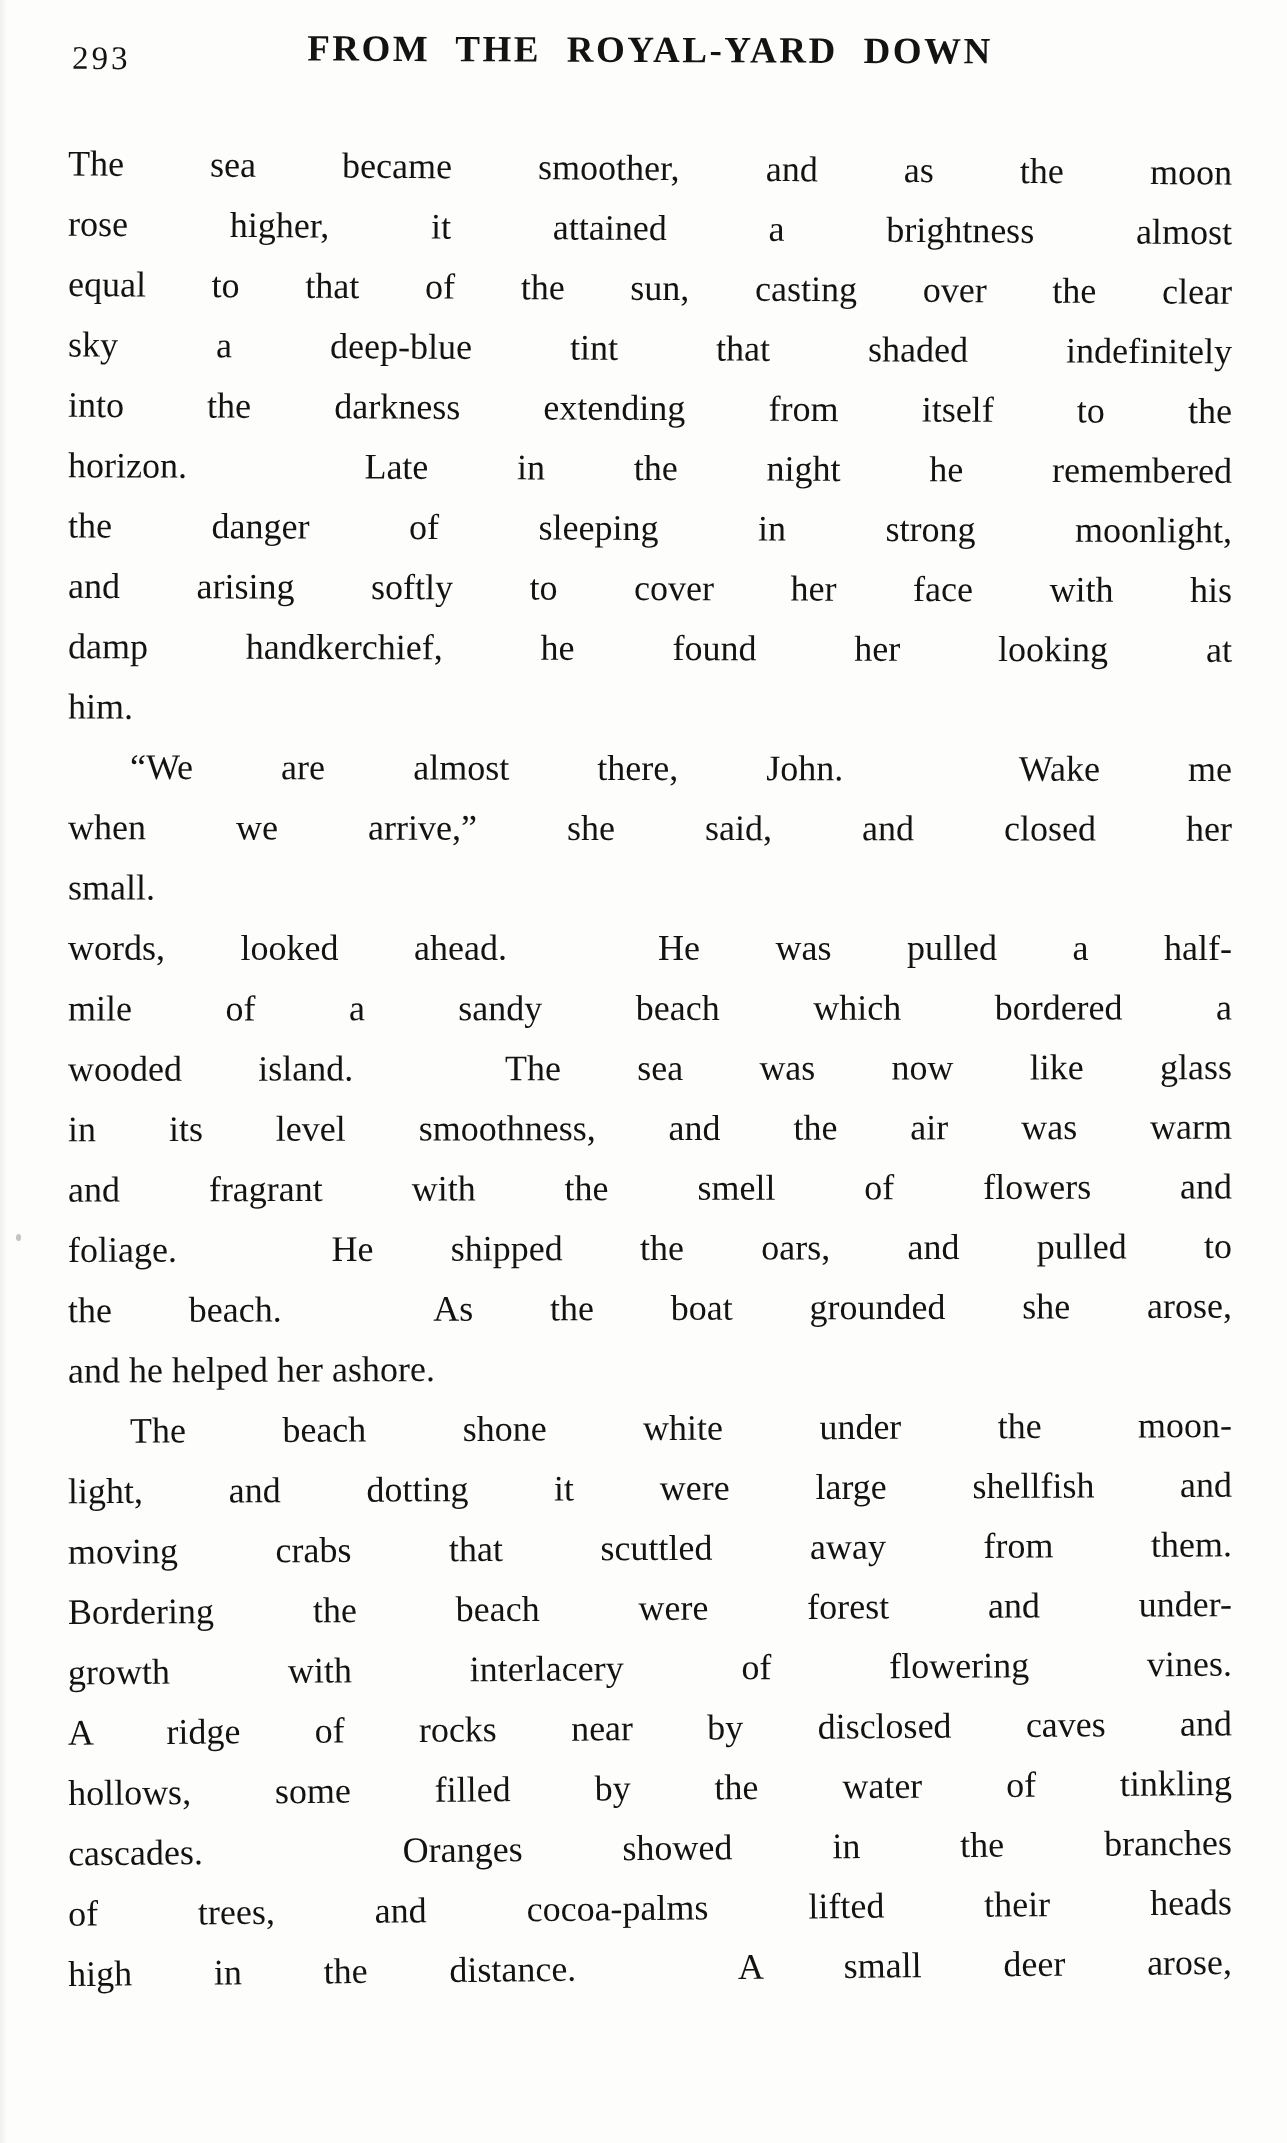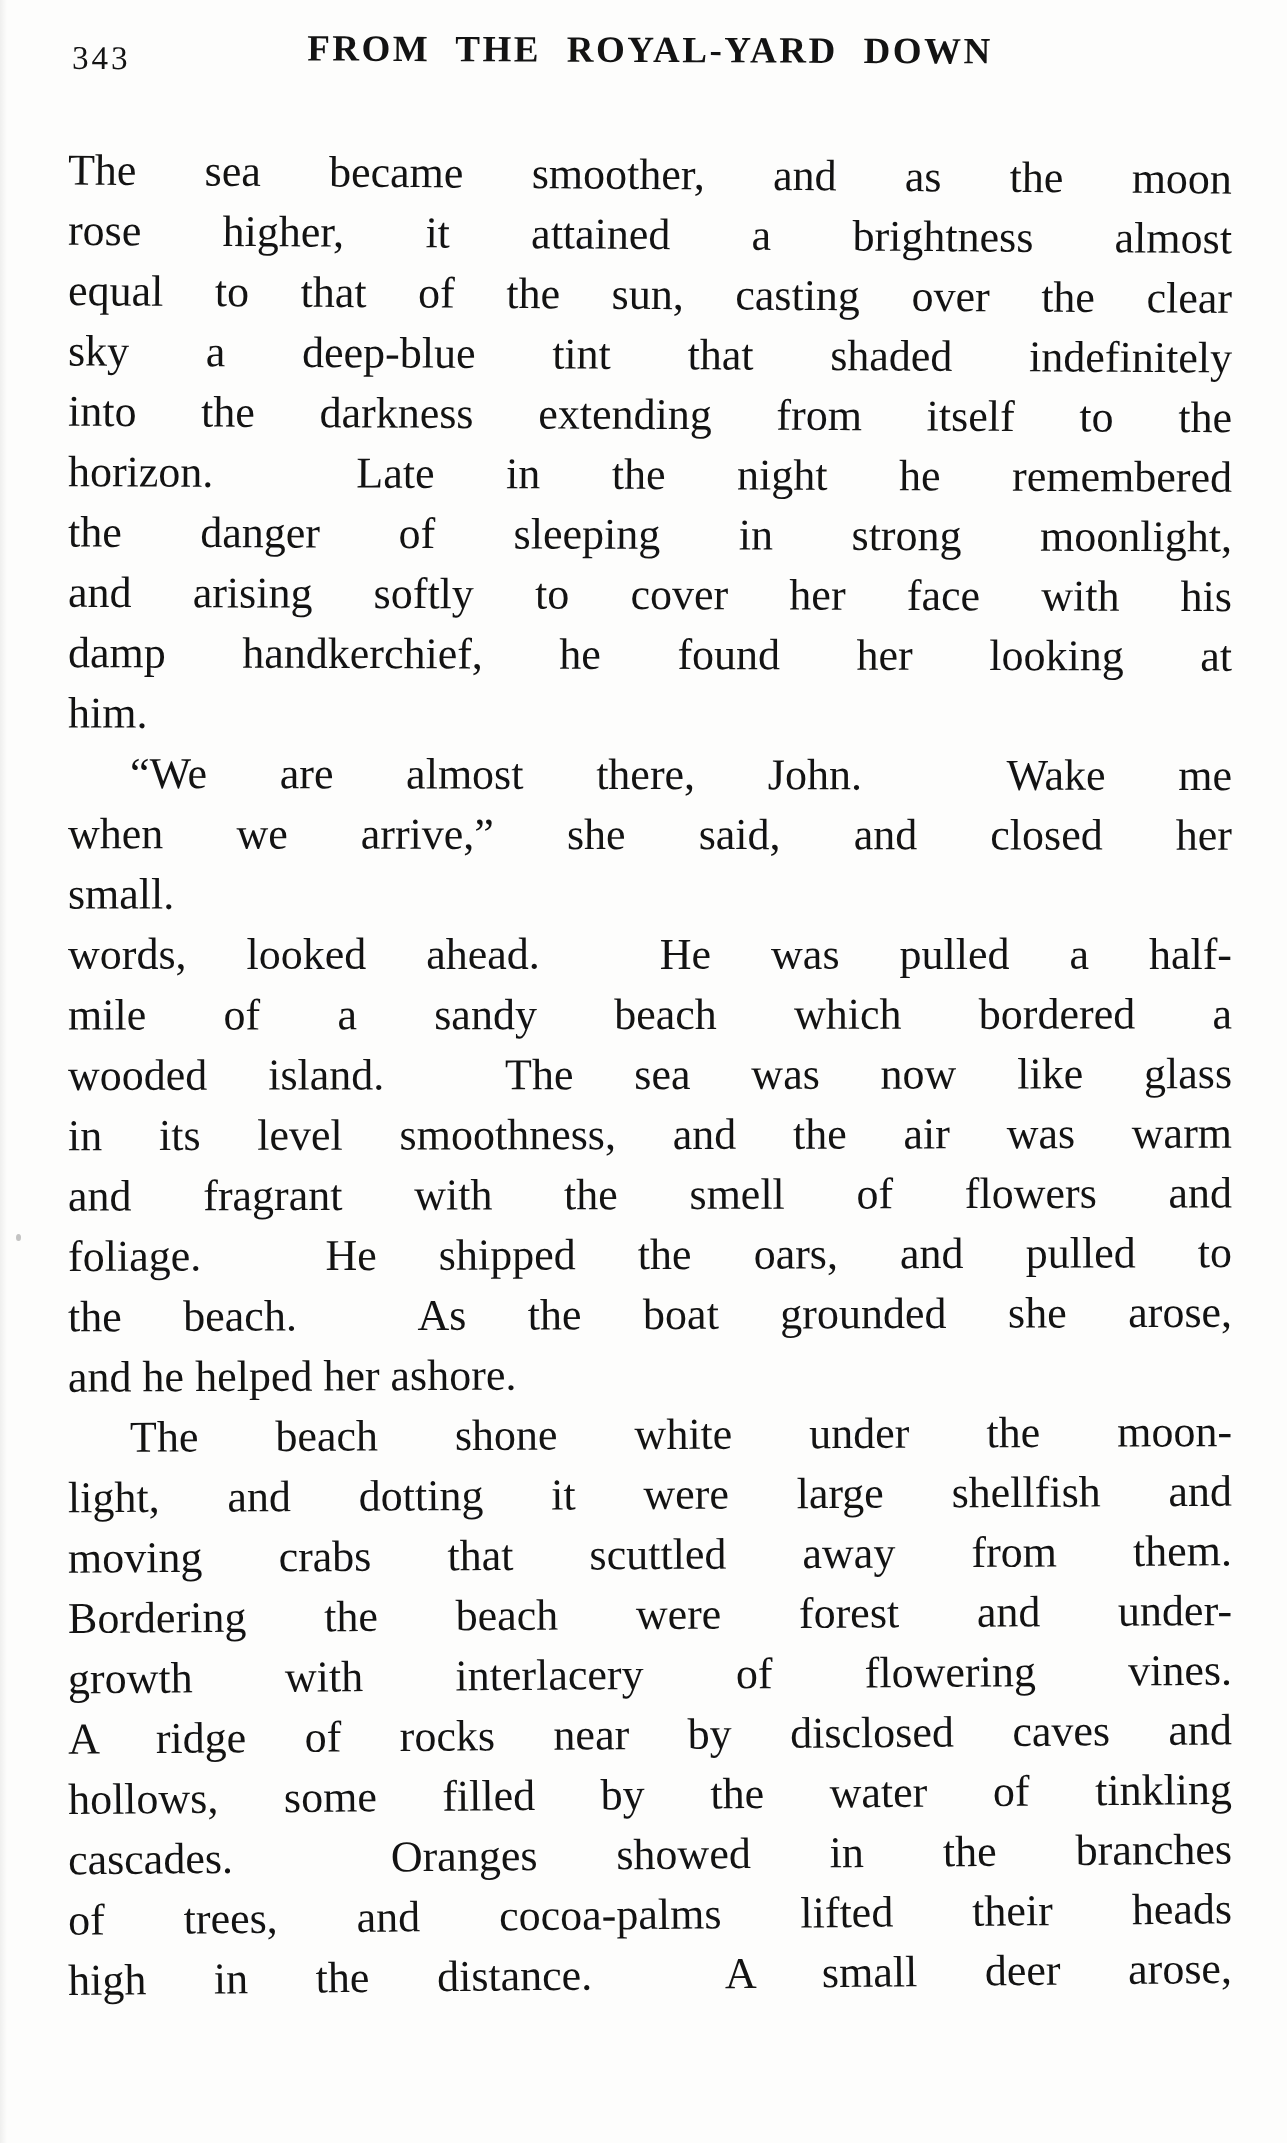--- a/index.html
+++ b/index.html
@@ -26,22 +26,21 @@
     display:block; text-align:center;
     font-size:37px; font-weight:bold;
     letter-spacing:2.5px; word-spacing:14px;
     transform:rotate(0.25deg);
     padding-top:2px;
     white-space:pre;
   }
   
   .textblock {
     position:absolute; top:138px; left:68px; width:1164px;
-    font-size:44px;
-    margin-top:7px;
+    font-size:36px;
   }
   .line {
     height:60px; line-height:60px;
     white-space:pre-wrap;
     text-align:justify;
     text-align-last:left;
     transform-origin:50% 50%;
   }
   .line.j { text-align-last:justify; }
   .line.indent { padding-left:62px; }
@@ -56,21 +55,21 @@
     width:5px; height:7px; border-radius:50%;
     background:#8a8a8a; opacity:.5;
   }
 </style>
 </head>
 <body>
 
 <div class="page">
   <div class="edge-shadow"></div>
   <div class="header">
-    <span class="pagenum">343</span>
+    <span class="pagenum">293</span>
     <span class="running-title">FROM THE ROYAL-YARD DOWN</span>
   </div>
   <div class="textblock" id="text-body">
       <div class="paragraph">
         <div class="line j" style="transform: rotate(0.45deg);">The sea became smoother, and as the moon</div>
         <div class="line j" style="transform: rotate(0.416deg);">rose higher, it attained a brightness almost</div>
         <div class="line j" style="transform: rotate(0.382deg);">equal to that of the sun, casting over the clear</div>
         <div class="line j" style="transform: rotate(0.348deg);">sky a deep-blue tint that shaded indefinitely</div>
         <div class="line j" style="transform: rotate(0.315deg);">into the darkness extending from itself to the</div>
         <div class="line j" style="transform: rotate(0.281deg);">horizon.  Late in the night he remembered</div>

